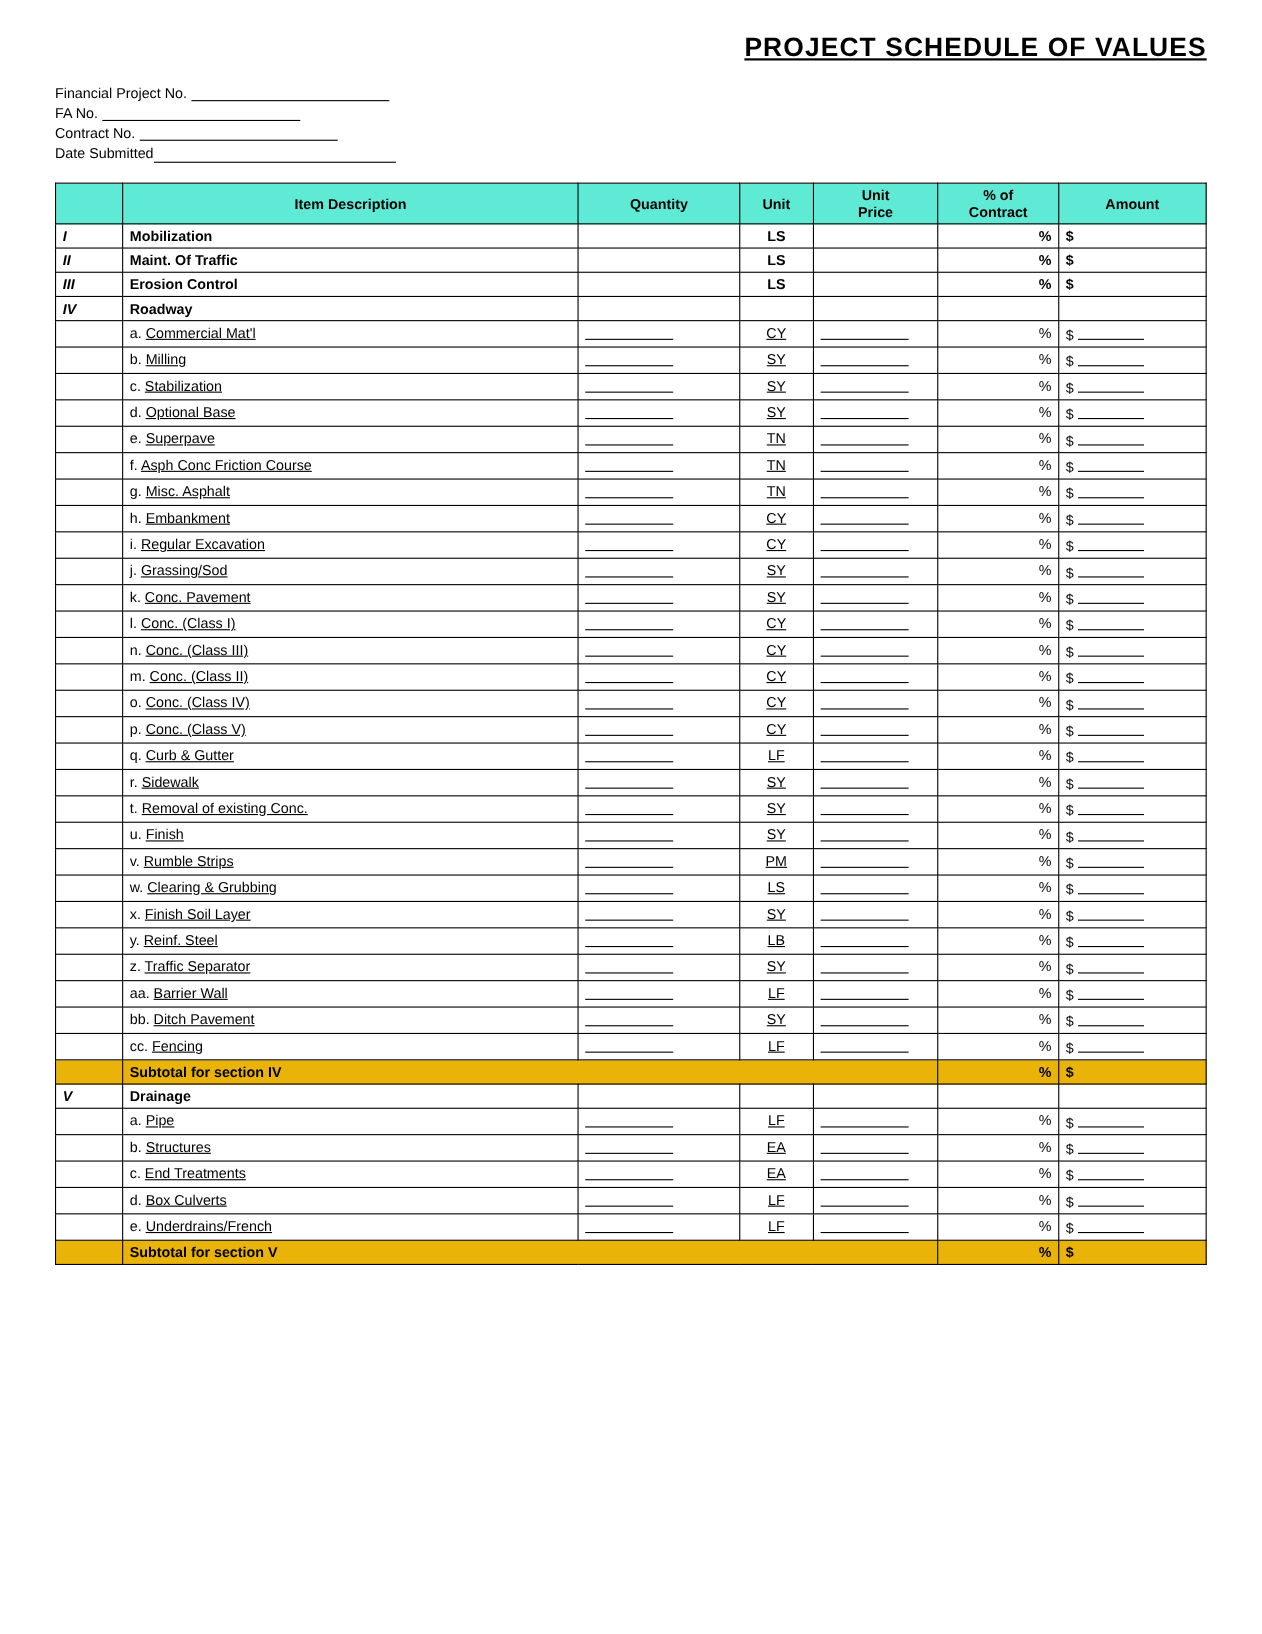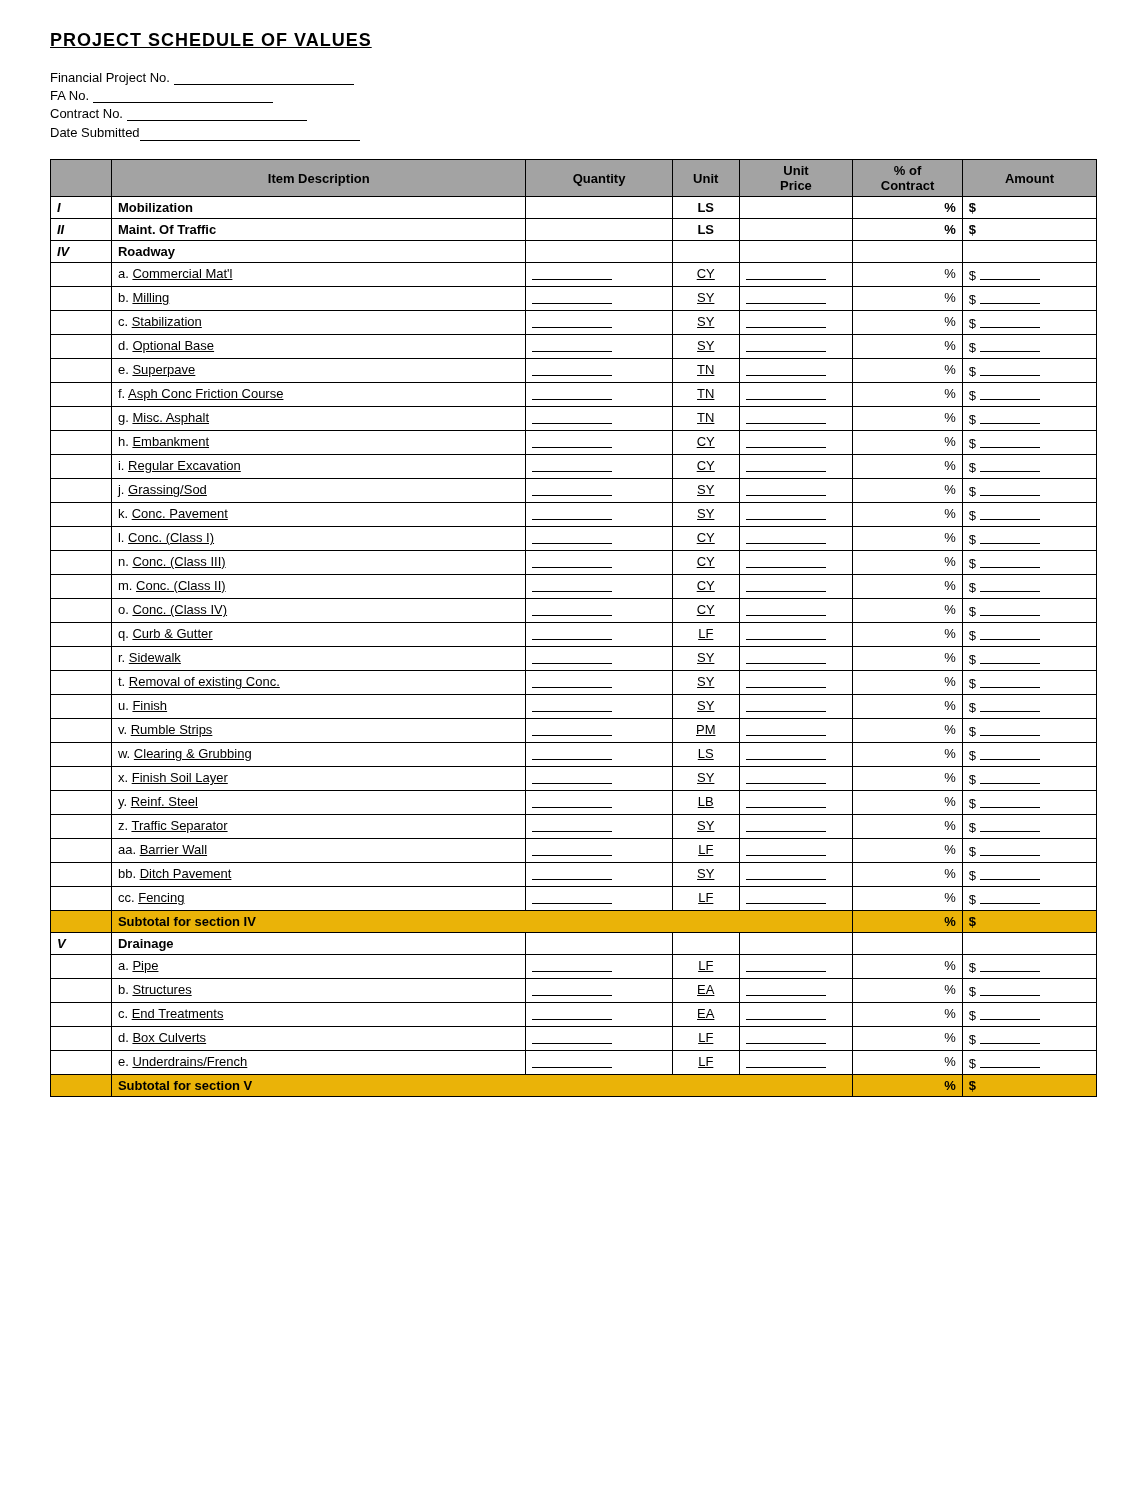--- a/index.html
+++ b/index.html
@@ -6,22 +6,22 @@
     body {
       background: #fff;
       font-family: Arial, sans-serif;
       font-size: 13px;
       color: #000;
       width: 1147px;
       min-height: 1485px;
       padding: 30px 50px;
     }
     .page-title {
-      text-align: left;
-      font-size: 18px;
+      text-align: right;
+      font-size: 24px;
       font-weight: bold;
       text-decoration: underline;
       margin-bottom: 18px;
       letter-spacing: 1px;
     }
     .header-fields {
       display: flex;
       justify-content: space-between;
       margin-bottom: 6px;
       flex-direction: column;
@@ -51,21 +51,21 @@
       border-collapse: collapse;
       margin-top: 18px;
       font-size: 13px;
     }
     .main-table th, .main-table td {
       border: 1px solid #000;
       padding: 3px 6px;
       vertical-align: top;
     }
     .main-table th {
-      background: #a3a3a3;
+      background: #5eead4;
       font-weight: bold;
       text-align: center;
       vertical-align: middle;
     }
     .col-item { width: 50px; }
     .col-desc { width: 340px; }
     .col-qty { width: 120px; }
     .col-unit { width: 55px; }
     .col-unitprice { width: 90px; }
     .col-pct { width: 90px; }
@@ -152,20 +152,29 @@
     <tr class="section-row">
       <td class="item-num"><em>II</em></td>
       <td><strong>Maint. Of Traffic</strong></td>
       <td></td>
       <td class="center">LS</td>
       <td></td>
       <td class="pct-field">%</td>
       <td class="amount-cell">$</td>
     </tr>
 
+    <tr class="section-row">
+      <td class="item-num"><em>III</em></td>
+      <td><strong>Erosion Control</strong></td>
+      <td></td>
+      <td class="center">LS</td>
+      <td></td>
+      <td class="pct-field">%</td>
+      <td class="amount-cell">$</td>
+    </tr>
 
     <tr class="section-row">
       <td class="item-num"><em>IV</em></td>
       <td><strong>Roadway</strong></td>
       <td></td>
       <td></td>
       <td></td>
       <td></td>
       <td></td>
     </tr>
@@ -300,20 +309,29 @@
       <td></td>
       <td class="sub-desc">o. <u>Conc. (Class IV)</u></td>
       <td><span class="underline-field"></span></td>
       <td class="center"><u>CY</u></td>
       <td><span class="underline-field"></span></td>
       <td class="pct-field">%</td>
       <td class="amount-cell">$ <span class="underline-field-sm"></span></td>
     </tr>
     <tr class="sub-item-row">
       <td></td>
+      <td class="sub-desc">p. <u>Conc. (Class V)</u></td>
+      <td><span class="underline-field"></span></td>
+      <td class="center"><u>CY</u></td>
+      <td><span class="underline-field"></span></td>
+      <td class="pct-field">%</td>
+      <td class="amount-cell">$ <span class="underline-field-sm"></span></td>
+    </tr>
+    <tr class="sub-item-row">
+      <td></td>
       <td class="sub-desc">q. <u>Curb &amp; Gutter</u></td>
       <td><span class="underline-field"></span></td>
       <td class="center"><u>LF</u></td>
       <td><span class="underline-field"></span></td>
       <td class="pct-field">%</td>
       <td class="amount-cell">$ <span class="underline-field-sm"></span></td>
     </tr>
     <tr class="sub-item-row">
       <td></td>
       <td class="sub-desc">r. <u>Sidewalk</u></td>

